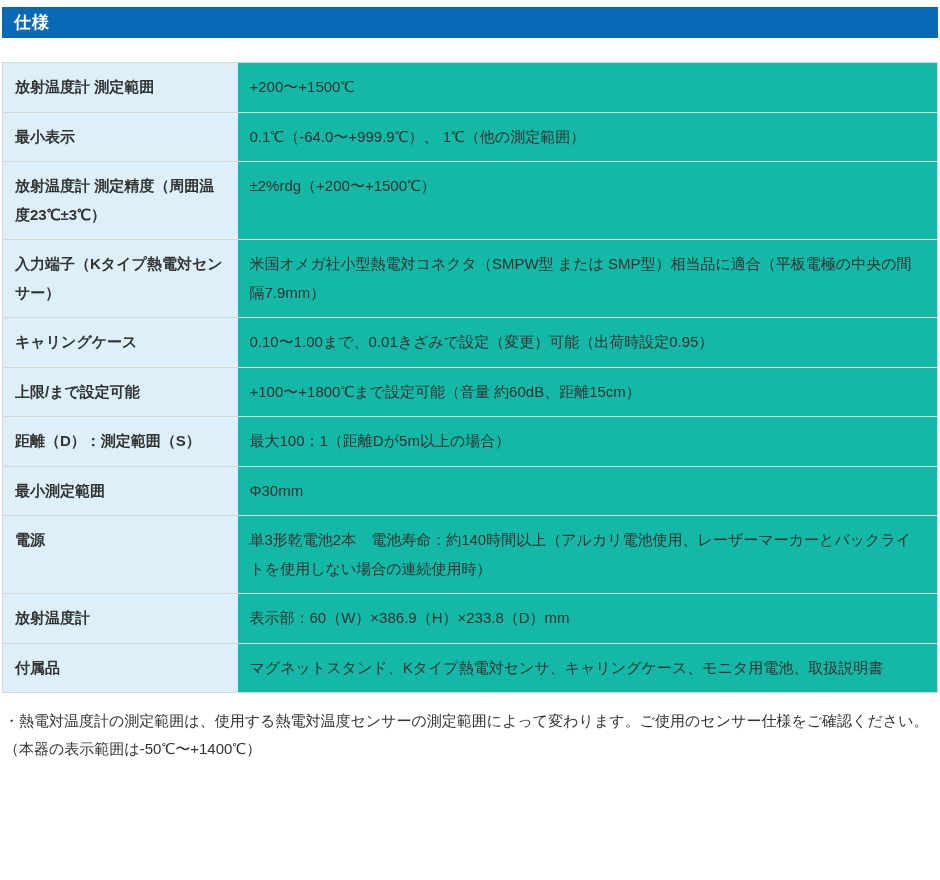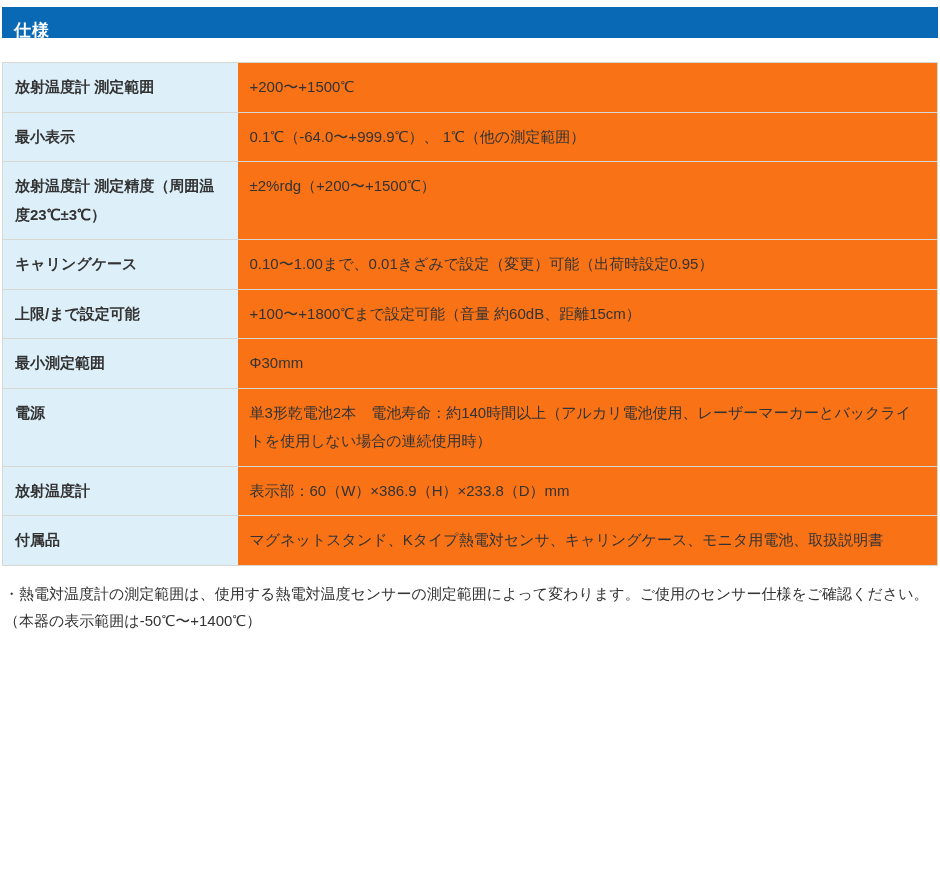--- a/index.html
+++ b/index.html
@@ -15,21 +15,21 @@
     width:940px;height:880px;overflow:hidden;
     font-family:"Liberation Sans",sans-serif;
     color:var(--text);
   }
   .page{padding:7px 2px 0 2px;}
   .section-header{
     background:var(--header-bg);
     color:var(--header-text);
     font-size:17px;font-weight:bold;
     height:31px;line-height:31px;
-    padding:8px 12px;
+    padding:0 12px;
     letter-spacing:1px;
   }
   .table-wrap{margin-top:24px;}
   table.spec{
     width:100%;
     border-collapse:collapse;
     border:1px solid var(--border);
     table-layout:fixed;
   }
   table.spec td{
@@ -39,21 +39,21 @@
     line-height:1.9;
     padding:10px 12px;
     word-break:break-word;
   }
   td.label-cell{
     width:235px;
     background:var(--label-bg);
     font-weight:bold;
   }
   td.value-cell{
-    background:#f97316;
+    background:#14b8a6;
   }
   .footnote{
     margin-top:14px;
     padding:0 2px;
     font-size:15px;
     line-height:1.85;
   }
 </style>
 </head>
 <body>
@@ -73,26 +73,34 @@
         </tr>
         <tr>
           <td class="label-cell">最小表示</td>
           <td class="value-cell">0.1℃（-64.0〜+999.9℃）、 1℃（他の測定範囲）</td>
         </tr>
         <tr>
           <td class="label-cell">放射温度計 測定精度（周囲温度23℃±3℃）</td>
           <td class="value-cell">±2%rdg（+200〜+1500℃）</td>
         </tr>
         <tr>
+          <td class="label-cell">入力端子（Kタイプ熱電対センサー）</td>
+          <td class="value-cell">米国オメガ社小型熱電対コネクタ（SMPW型 または SMP型）相当品に適合（平板電極の中央の間隔7.9mm）</td>
+        </tr>
+        <tr>
           <td class="label-cell">キャリングケース</td>
           <td class="value-cell">0.10〜1.00まで、0.01きざみで設定（変更）可能（出荷時設定0.95）</td>
         </tr>
         <tr>
           <td class="label-cell">上限/まで設定可能</td>
           <td class="value-cell">+100〜+1800℃まで設定可能（音量 約60dB、距離15cm）</td>
+        </tr>
+        <tr>
+          <td class="label-cell">距離（D）：測定範囲（S）</td>
+          <td class="value-cell">最大100：1（距離Dが5m以上の場合）</td>
         </tr>
         <tr>
           <td class="label-cell">最小測定範囲</td>
           <td class="value-cell">Φ30mm</td>
         </tr>
         <tr>
           <td class="label-cell">電源</td>
           <td class="value-cell">単3形乾電池2本　電池寿命：約140時間以上（アルカリ電池使用、レーザーマーカーとバックライトを使用しない場合の連続使用時）</td>
         </tr>
         <tr>

